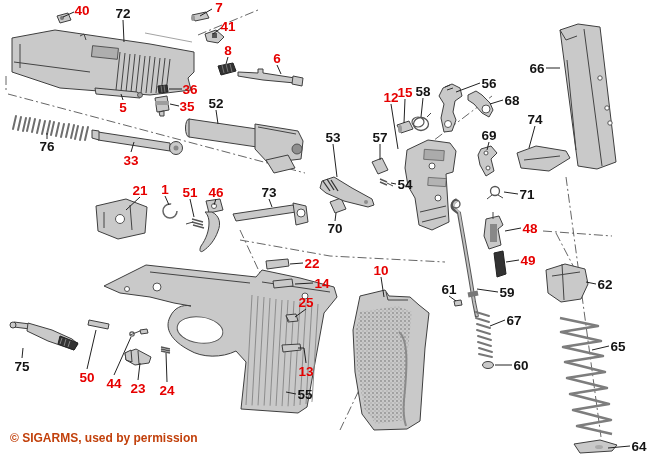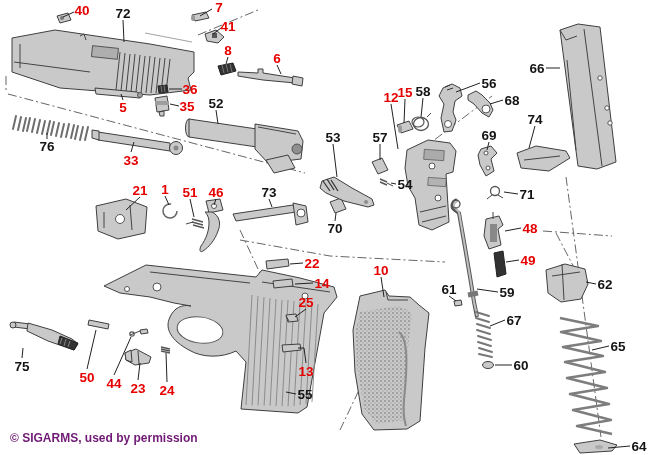--- a/index.html
+++ b/index.html
@@ -1,20 +1,20 @@
 <!DOCTYPE html>
 <html><head>
 <meta charset="utf-8">
 <style>
   html,body{margin:0;padding:0;background:#fff;}
   .stage{position:relative;width:648px;height:455px;background:#ffffff;overflow:hidden;
          font-family:"Liberation Sans",sans-serif;}
   svg{position:absolute;left:0;top:0;}
   .callout-text{font:700 13.5px "Liberation Sans",sans-serif;text-anchor:middle;dominant-baseline:central;}
-  .credit{position:absolute;left:10px;top:431px;font:700 12px "Liberation Sans",sans-serif;color:#701a75;}
+  .credit{position:absolute;left:10px;top:431px;font:700 12px "Liberation Sans",sans-serif;color:#c2410c;}
   .part{stroke:#3f3f3f;stroke-width:1;fill:#c9c9c9;stroke-linejoin:round;}
   .dark{fill:#333;stroke:#222;}
   .hole{fill:#fff;stroke:#555;stroke-width:1;}
   .coil{stroke:#6e6e6e;stroke-width:2;fill:none;stroke-linecap:round;}
   .thin{stroke:#444;stroke-width:1;fill:none;}
   .dashdot{stroke:#555;stroke-width:.9;fill:none;stroke-dasharray:9 3 2 3;}
 </style>
 </head>
 <body>
 

